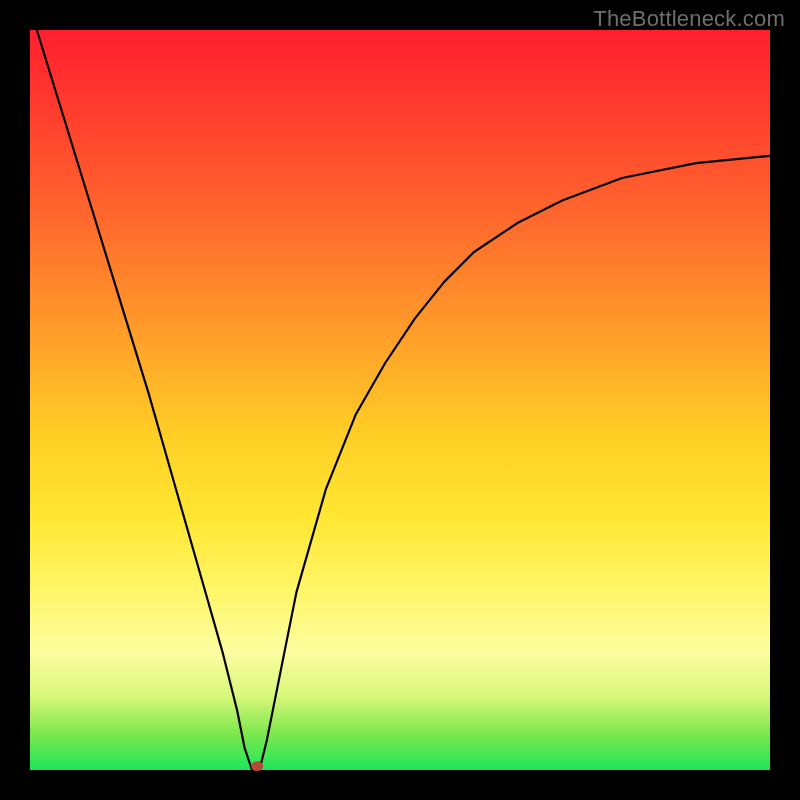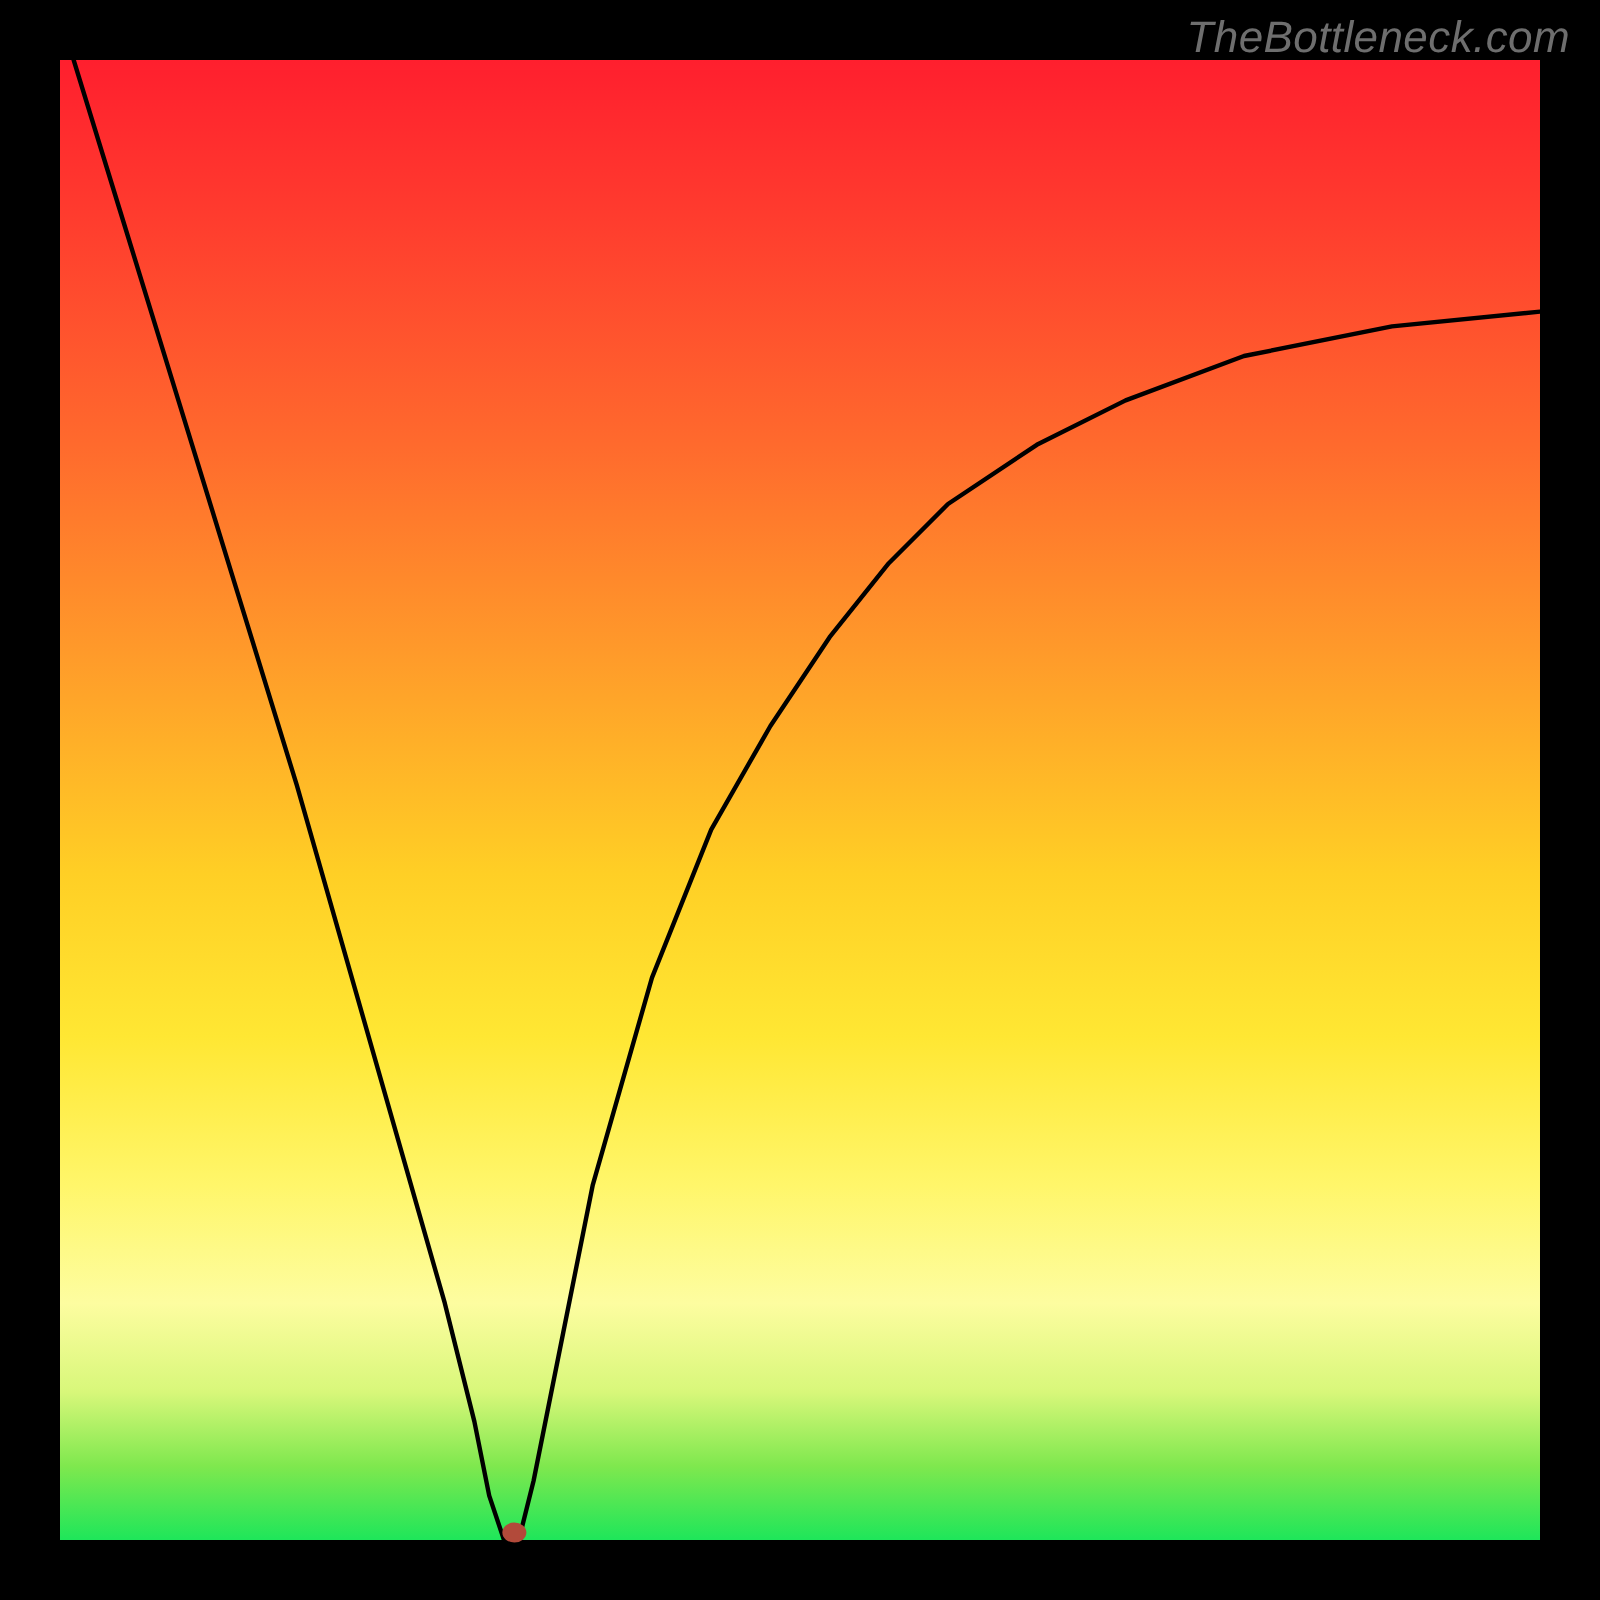--- a/index.html
+++ b/index.html
@@ -8,21 +8,20 @@
     width: 800px;
     height: 800px;
     background: #000;
     overflow: hidden;
     font-family: Arial, Helvetica, sans-serif;
   }
   .chart-wrap {
     position: absolute;
     inset: 0;
     background: #000;
-    font-style: italic;
   }
   .plot-area {
     position: absolute;
     left: 30px;
     top: 30px;
     width: 740px;
     height: 740px;
     
     background: linear-gradient(
       to bottom,

